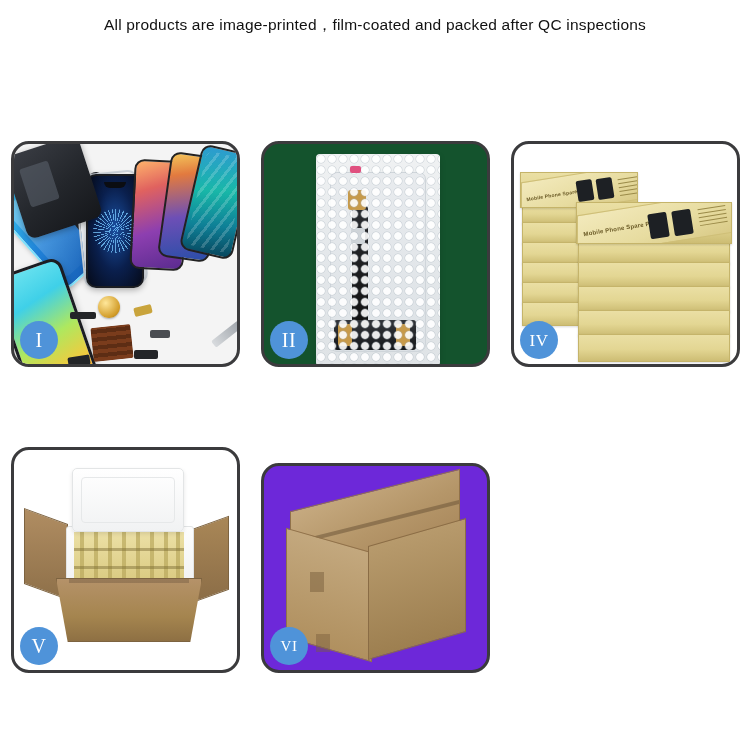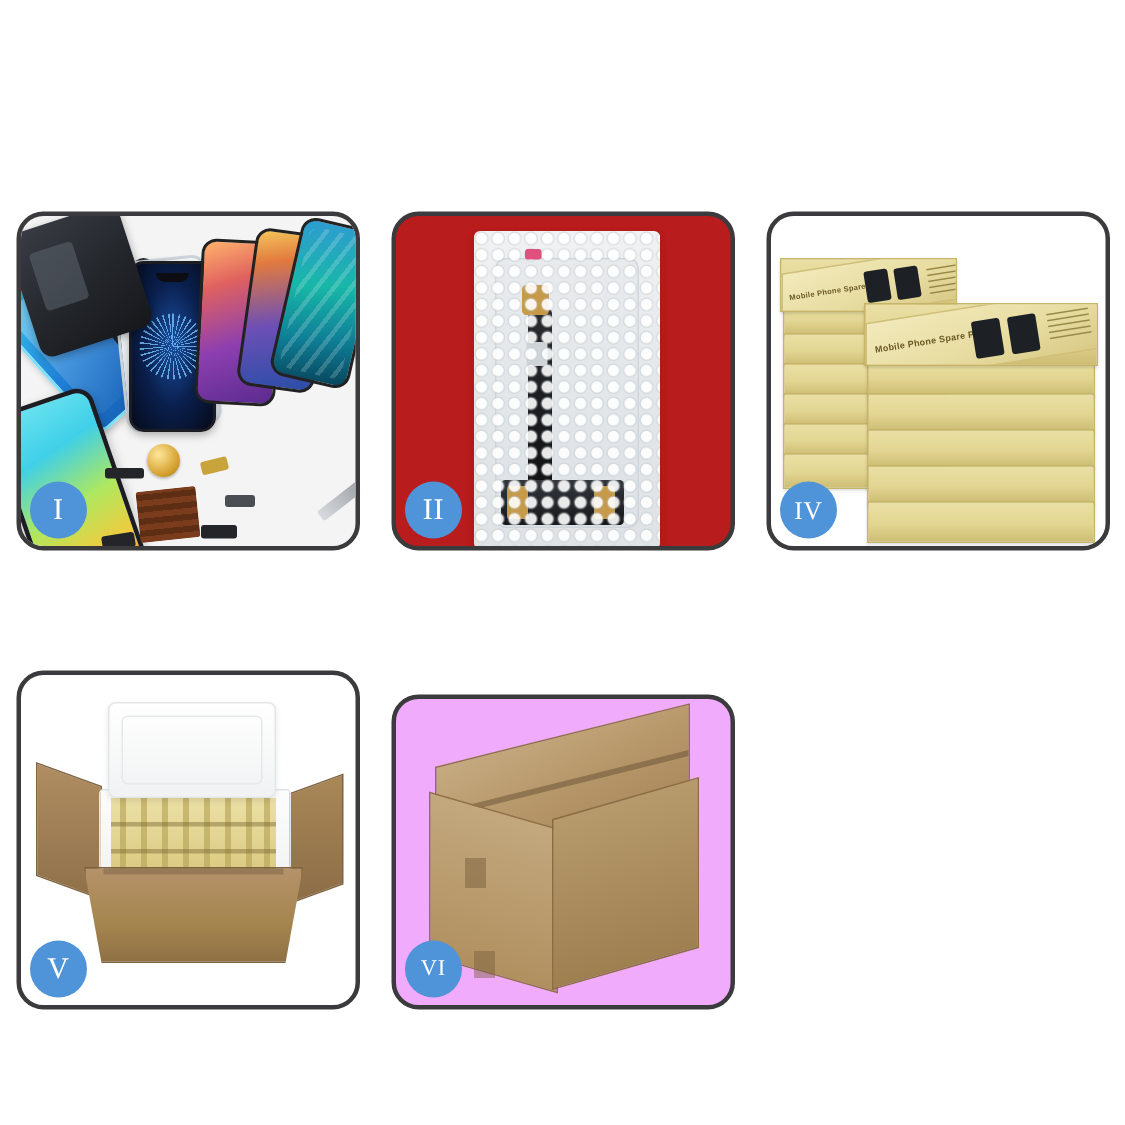--- a/index.html
+++ b/index.html
@@ -179,21 +179,21 @@
   .bp3{left:54px;top:212px;width:22px;height:10px;transform:rotate(-9deg);}
   .bp4{left:120px;top:206px;width:24px;height:9px;}
   .bp10{left:136px;top:186px;width:20px;height:8px;background:#4a4d52;}
   .tweezer{
     position:absolute;left:196px;top:186px;width:34px;height:8px;
     background:linear-gradient(90deg,#d8dbde,#9ea3a9);
     transform:rotate(-38deg);border-radius:2px;
   }
 
   
-  .p2{background:#b91c1c;}
+  .p2{background:#14532d;}
   .bubblepack{
     position:absolute;left:52px;top:10px;width:124px;height:212px;
     background:linear-gradient(180deg,#f0f2f3 0%,#e3e7ea 50%,#dfe3e6 100%);
     border-radius:4px;
     box-shadow:0 2px 6px rgba(0,0,0,.12);
     overflow:hidden;
   }
   .bubblepack:after{
     content:"";position:absolute;inset:0;
     background-image:
@@ -344,21 +344,21 @@
     overflow:hidden;
   }
   .v-content i{
     position:absolute;top:0;width:4px;height:52px;background:#b9a85c;opacity:.7;
   }
   .v-content b{
     position:absolute;left:0;width:110px;height:3px;background:rgba(120,104,48,.45);
   }
 
   
-  .p6{background:#f0abfc;margin-top:16px;}
+  .p6{background:#6d28d9;margin-top:16px;}
   .c-top{
     position:absolute;left:26px;top:24px;width:168px;height:64px;
     background:linear-gradient(165deg,#c6aa80 0%,#b59669 55%,#a9885c 100%);
     transform:skewY(-14deg);
     border:1px solid #90714a;
   }
   .c-top:after{
     content:"";position:absolute;left:0;top:50%;width:100%;height:4px;margin-top:-2px;
     background:rgba(110,86,56,.55);
   }
@@ -376,20 +376,21 @@
   }
   .c-tapeL{position:absolute;left:46px;top:106px;width:14px;height:20px;background:rgba(120,94,60,.5);}
   .c-tapeL2{position:absolute;left:52px;top:168px;width:14px;height:18px;background:rgba(120,94,60,.45);}
 </style>
 </head>
 <body>
 
 <div class="page">
 
   <div class="header">
+    <p class="subtitle">All products are image-printed，film-coated and packed after QC inspections</p>
   </div>
 
   <div class="grid">
 
     <div class="panel p1">
       <div class="stage">
         <div class="ph ph-blue"></div>
         <div class="ph ph-dark"></div>
         <div class="ph ph-glass"></div>
         <div class="ph ph-hero"></div>

